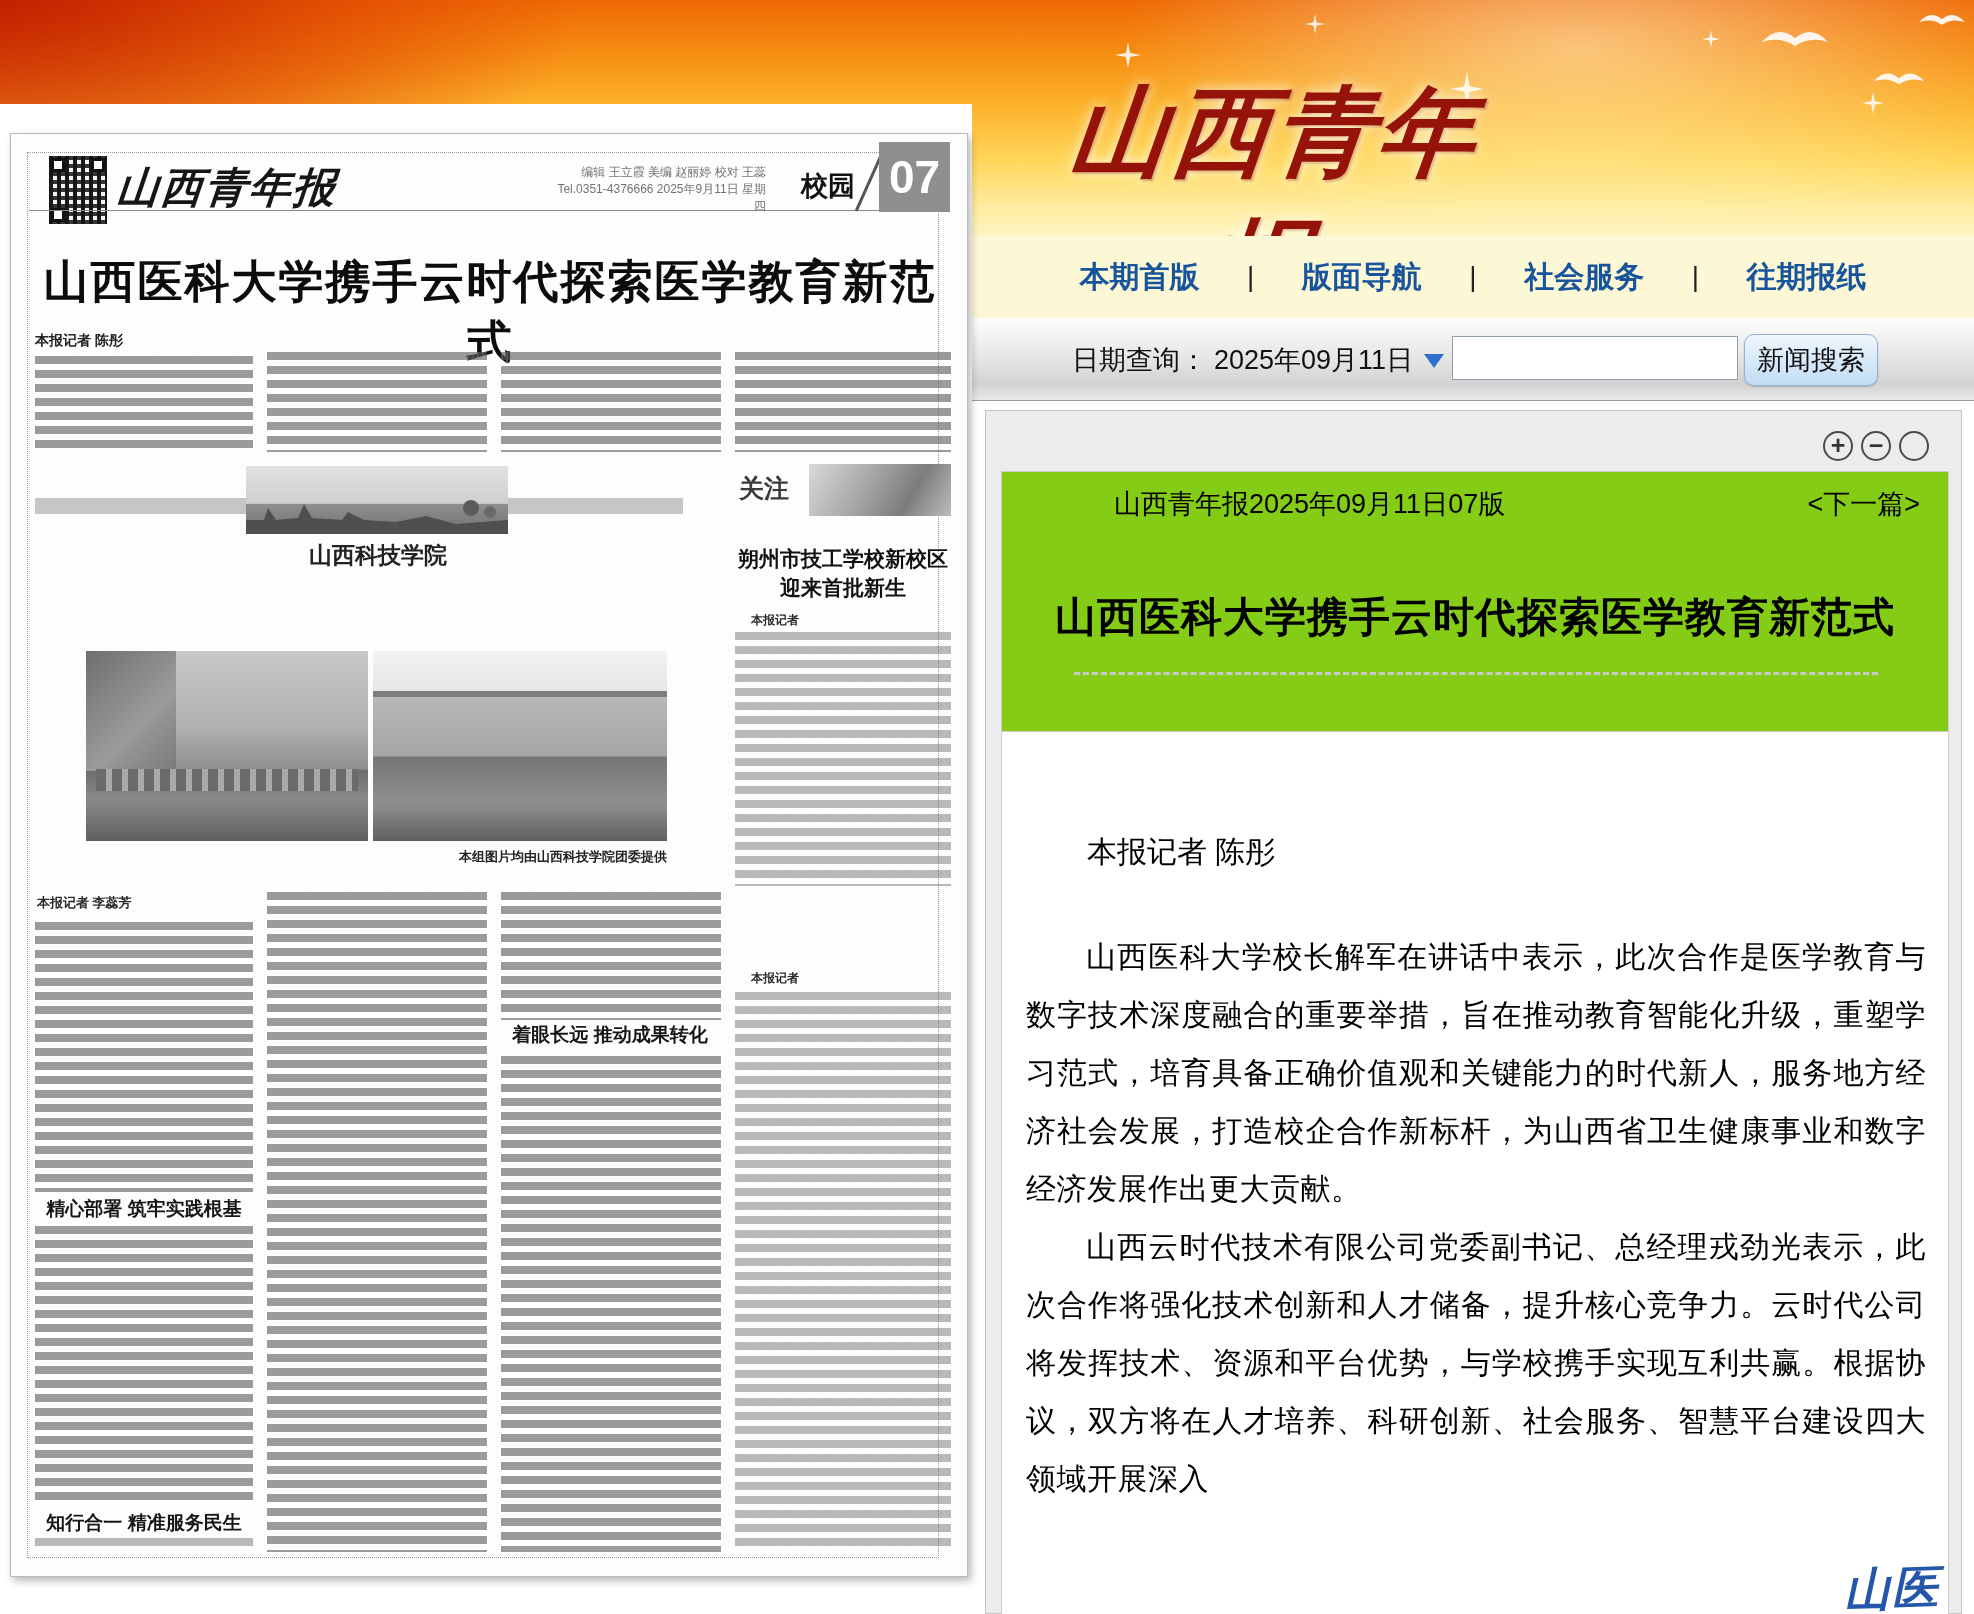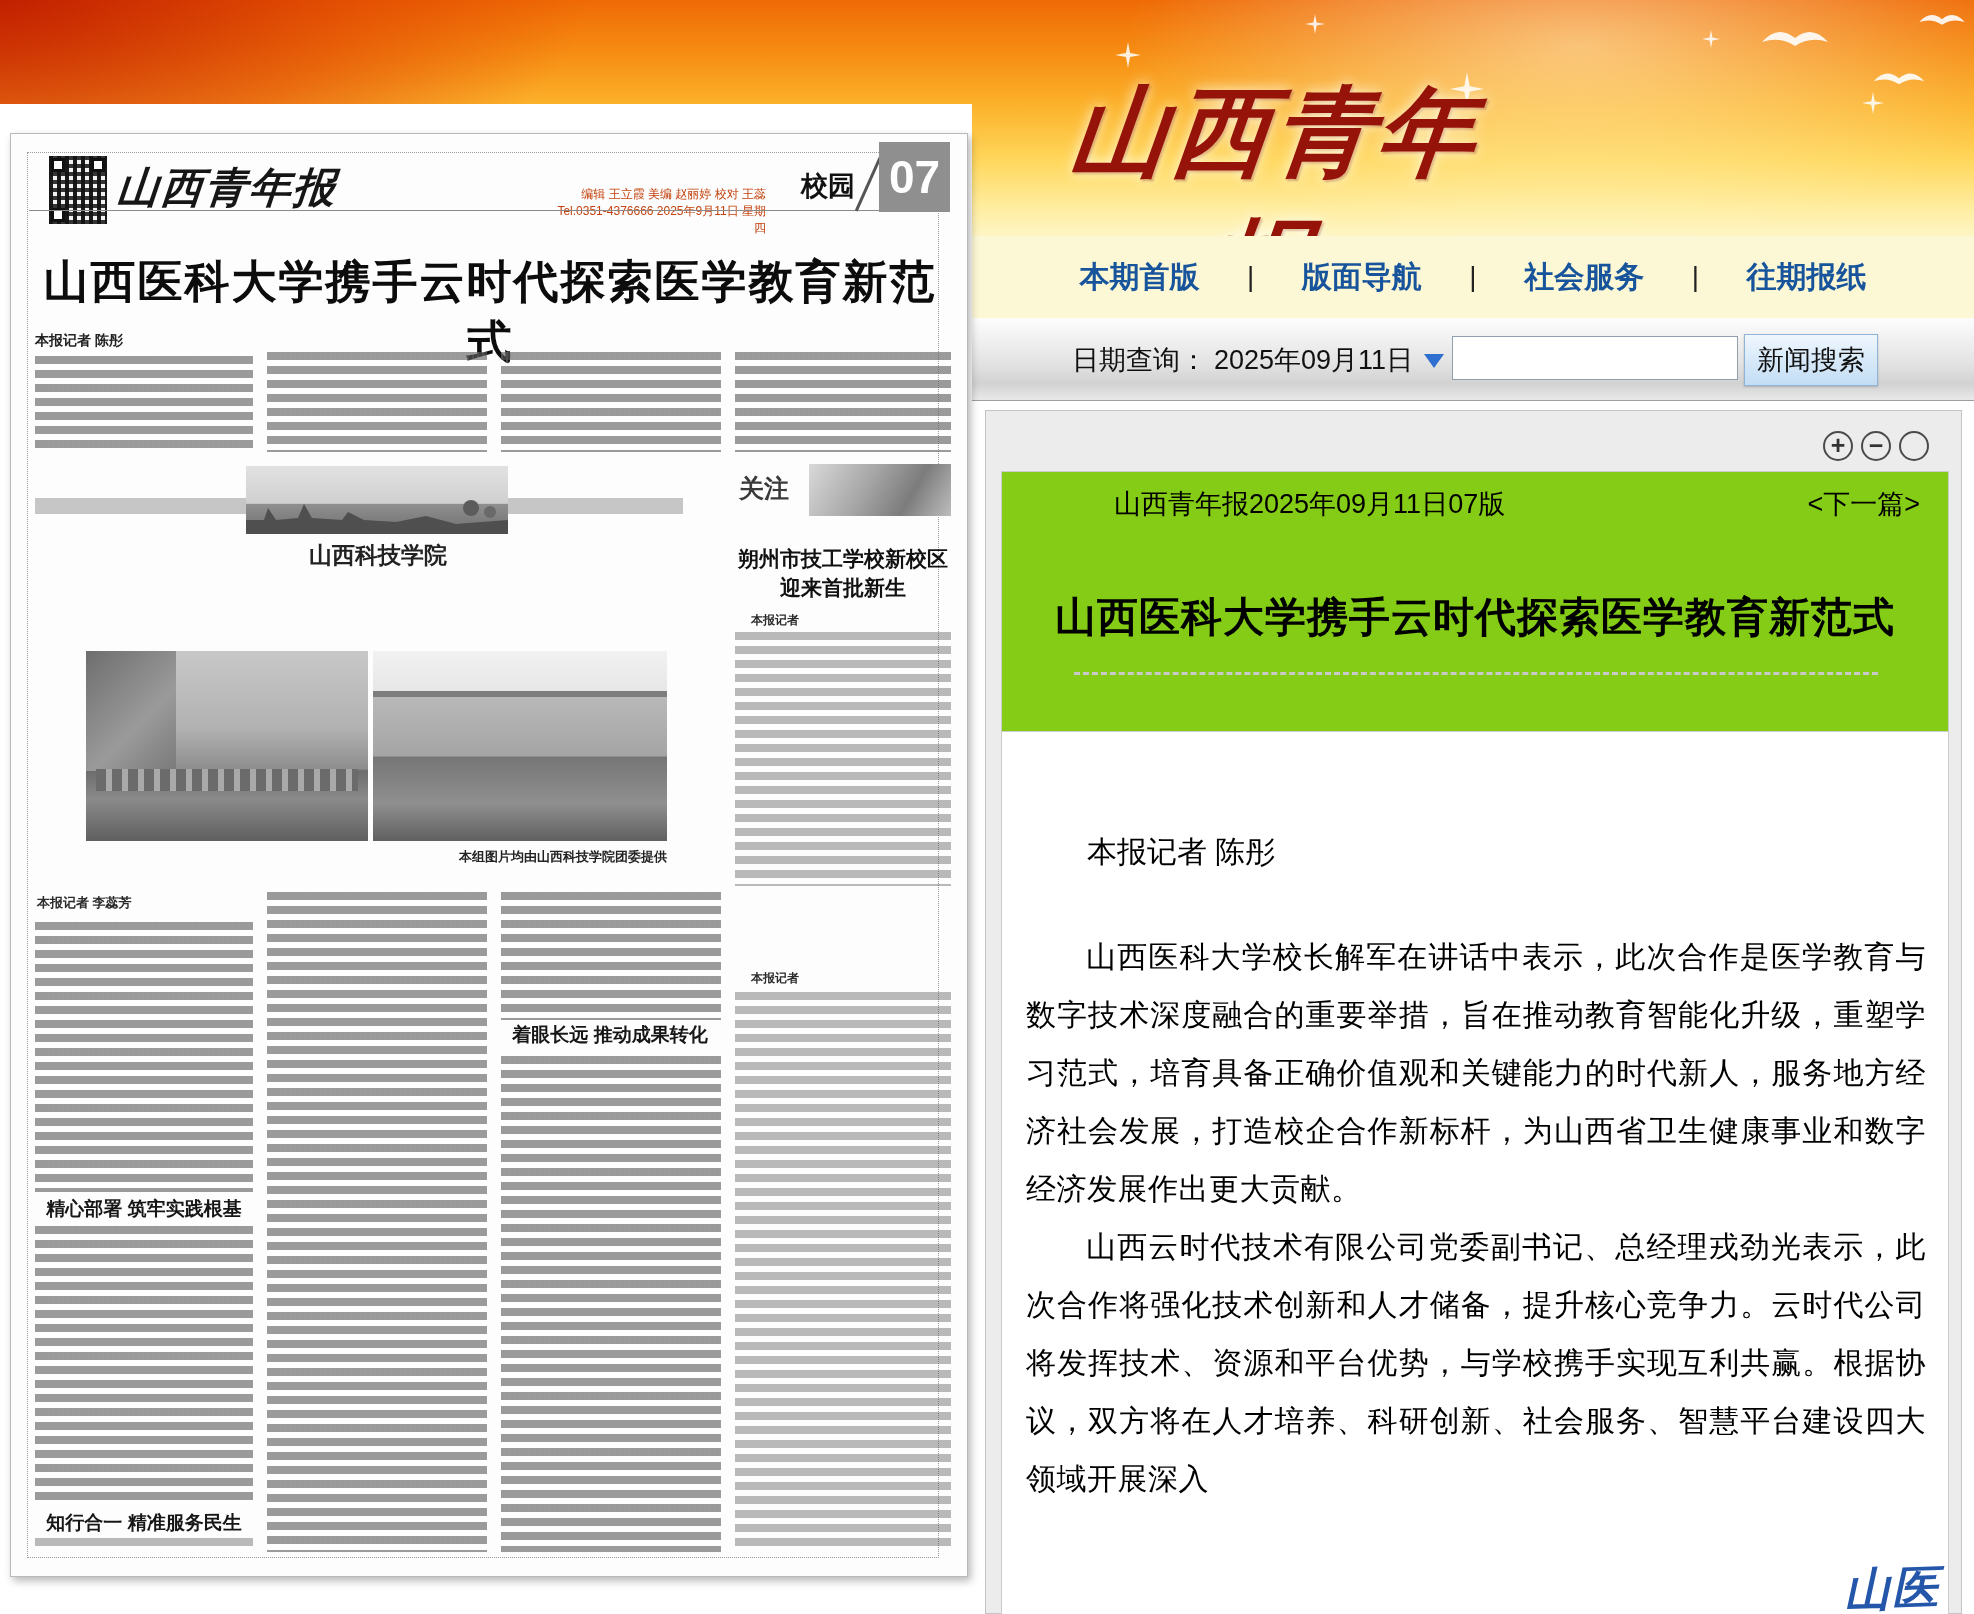--- a/index.html
+++ b/index.html
@@ -30,21 +30,21 @@
 
   
   #datebar{left:972px;top:318px;width:1002px;height:82px;
     background:linear-gradient(180deg,#fdfdfd 0%,#e3e3e3 55%,#d2d2d2 80%,#e9e9e9 100%);
     border-bottom:1px solid #9e9e9e;}
   #date-label{left:100px;top:24px;font-size:27px;color:#111;}
   #date-value{left:242px;top:24px;font-size:27px;color:#111;cursor:pointer;}
   #date-caret{left:452px;top:36px;width:0;height:0;border-left:10px solid transparent;
     border-right:10px solid transparent;border-top:14px solid #2f6fd0;cursor:pointer;}
   #search-input{left:480px;top:18px;width:268px;height:42px;border:1px solid #8f9fae;background:#fff;font-size:24px;padding:0 8px;}
-  #search-btn{left:772px;top:16px;width:132px;height:50px;border:1px solid #8fb4d8;border-radius:0;
+  #search-btn{left:772px;top:16px;width:132px;height:50px;border:1px solid #8fb4d8;border-radius:10px;
     background:linear-gradient(180deg,#f0f7fe 0%,#d7e9f9 50%,#c3ddf4 100%);
     font-size:27px;color:#111;text-align:center;line-height:50px;cursor:pointer;
     box-shadow:0 1px 2px rgba(0,0,0,.2);}
 
   
   #panel{left:985px;top:410px;width:977px;height:1204px;background:#ececec;border:1px solid #c5c5c5;box-sizing:border-box;}
   .tool-icon{position:absolute;width:30px;height:30px;border:2px solid #4a4a4a;border-radius:50%;
     box-sizing:border-box;text-align:center;line-height:25px;font-size:25px;font-weight:bold;color:#333;cursor:pointer;background:transparent;}
   #card1{left:15px;top:60px;width:948px;height:326px;background:#84cc16;border:1px solid #ccc;box-sizing:border-box;}
   #edition{left:112px;top:14px;font-size:27px;color:#000;}
@@ -61,21 +61,21 @@
   
   #paper{left:10px;top:133px;width:958px;height:1444px;background:#fdfdfd;border:1px solid #b9b9b9;
     box-sizing:border-box;box-shadow:3px 4px 8px rgba(0,0,0,.28);cursor:pointer;}
   #paper-dotted{left:16px;top:18px;width:910px;height:1404px;border:1px dotted #9a9a9a;}
   #qr{left:38px;top:22px;width:58px;height:68px;background:
       repeating-linear-gradient(0deg,rgba(20,20,20,.85) 0 4px,transparent 4px 8px),
       repeating-linear-gradient(90deg,#1a1a1a 0 4px,#f2f2f2 4px 8px);}
   .qr-eye{position:absolute;width:14px;height:14px;border:3px solid #111;background:#fff;box-sizing:border-box;}
   #np-logo{left:106px;top:26px;width:230px;font-family:"DejaVu Serif",serif;font-style:italic;font-weight:bold;
     font-size:42px;color:#161616;letter-spacing:2px;transform:skewX(-5deg);}
-  #masthead{left:540px;top:30px;width:215px;text-align:right;font-size:12px;line-height:17px;color:#c2410c;margin-top:22px;}
+  #masthead{left:540px;top:30px;width:215px;text-align:right;font-size:12px;line-height:17px;color:#737373;}
   #head-rule{left:18px;top:76px;width:908px;border-top:1px solid #8a8a8a;}
   #sec-label{left:782px;top:8px;width:158px;height:72px;}
   #sec-name{left:8px;top:26px;font-size:27px;font-weight:bold;color:#111;}
   #sec-slash{left:76px;top:2px;width:3px;height:70px;background:#555;transform:rotate(24deg);}
   #page-num{left:86px;top:0;width:71px;height:70px;background:#8f8f8f;color:#fff;
     font-size:46px;font-weight:bold;text-align:center;line-height:70px;}
   #np-headline{left:20px;top:118px;width:918px;text-align:center;font-size:45px;font-weight:bold;color:#0c0c0c;letter-spacing:2px;}
   #np-byline1{left:24px;top:198px;font-size:14px;font-weight:bold;color:#222;}
   .scan{position:absolute;background-image:
       repeating-linear-gradient(180deg,rgba(95,95,95,.78) 0 8px,transparent 8px 14px),

